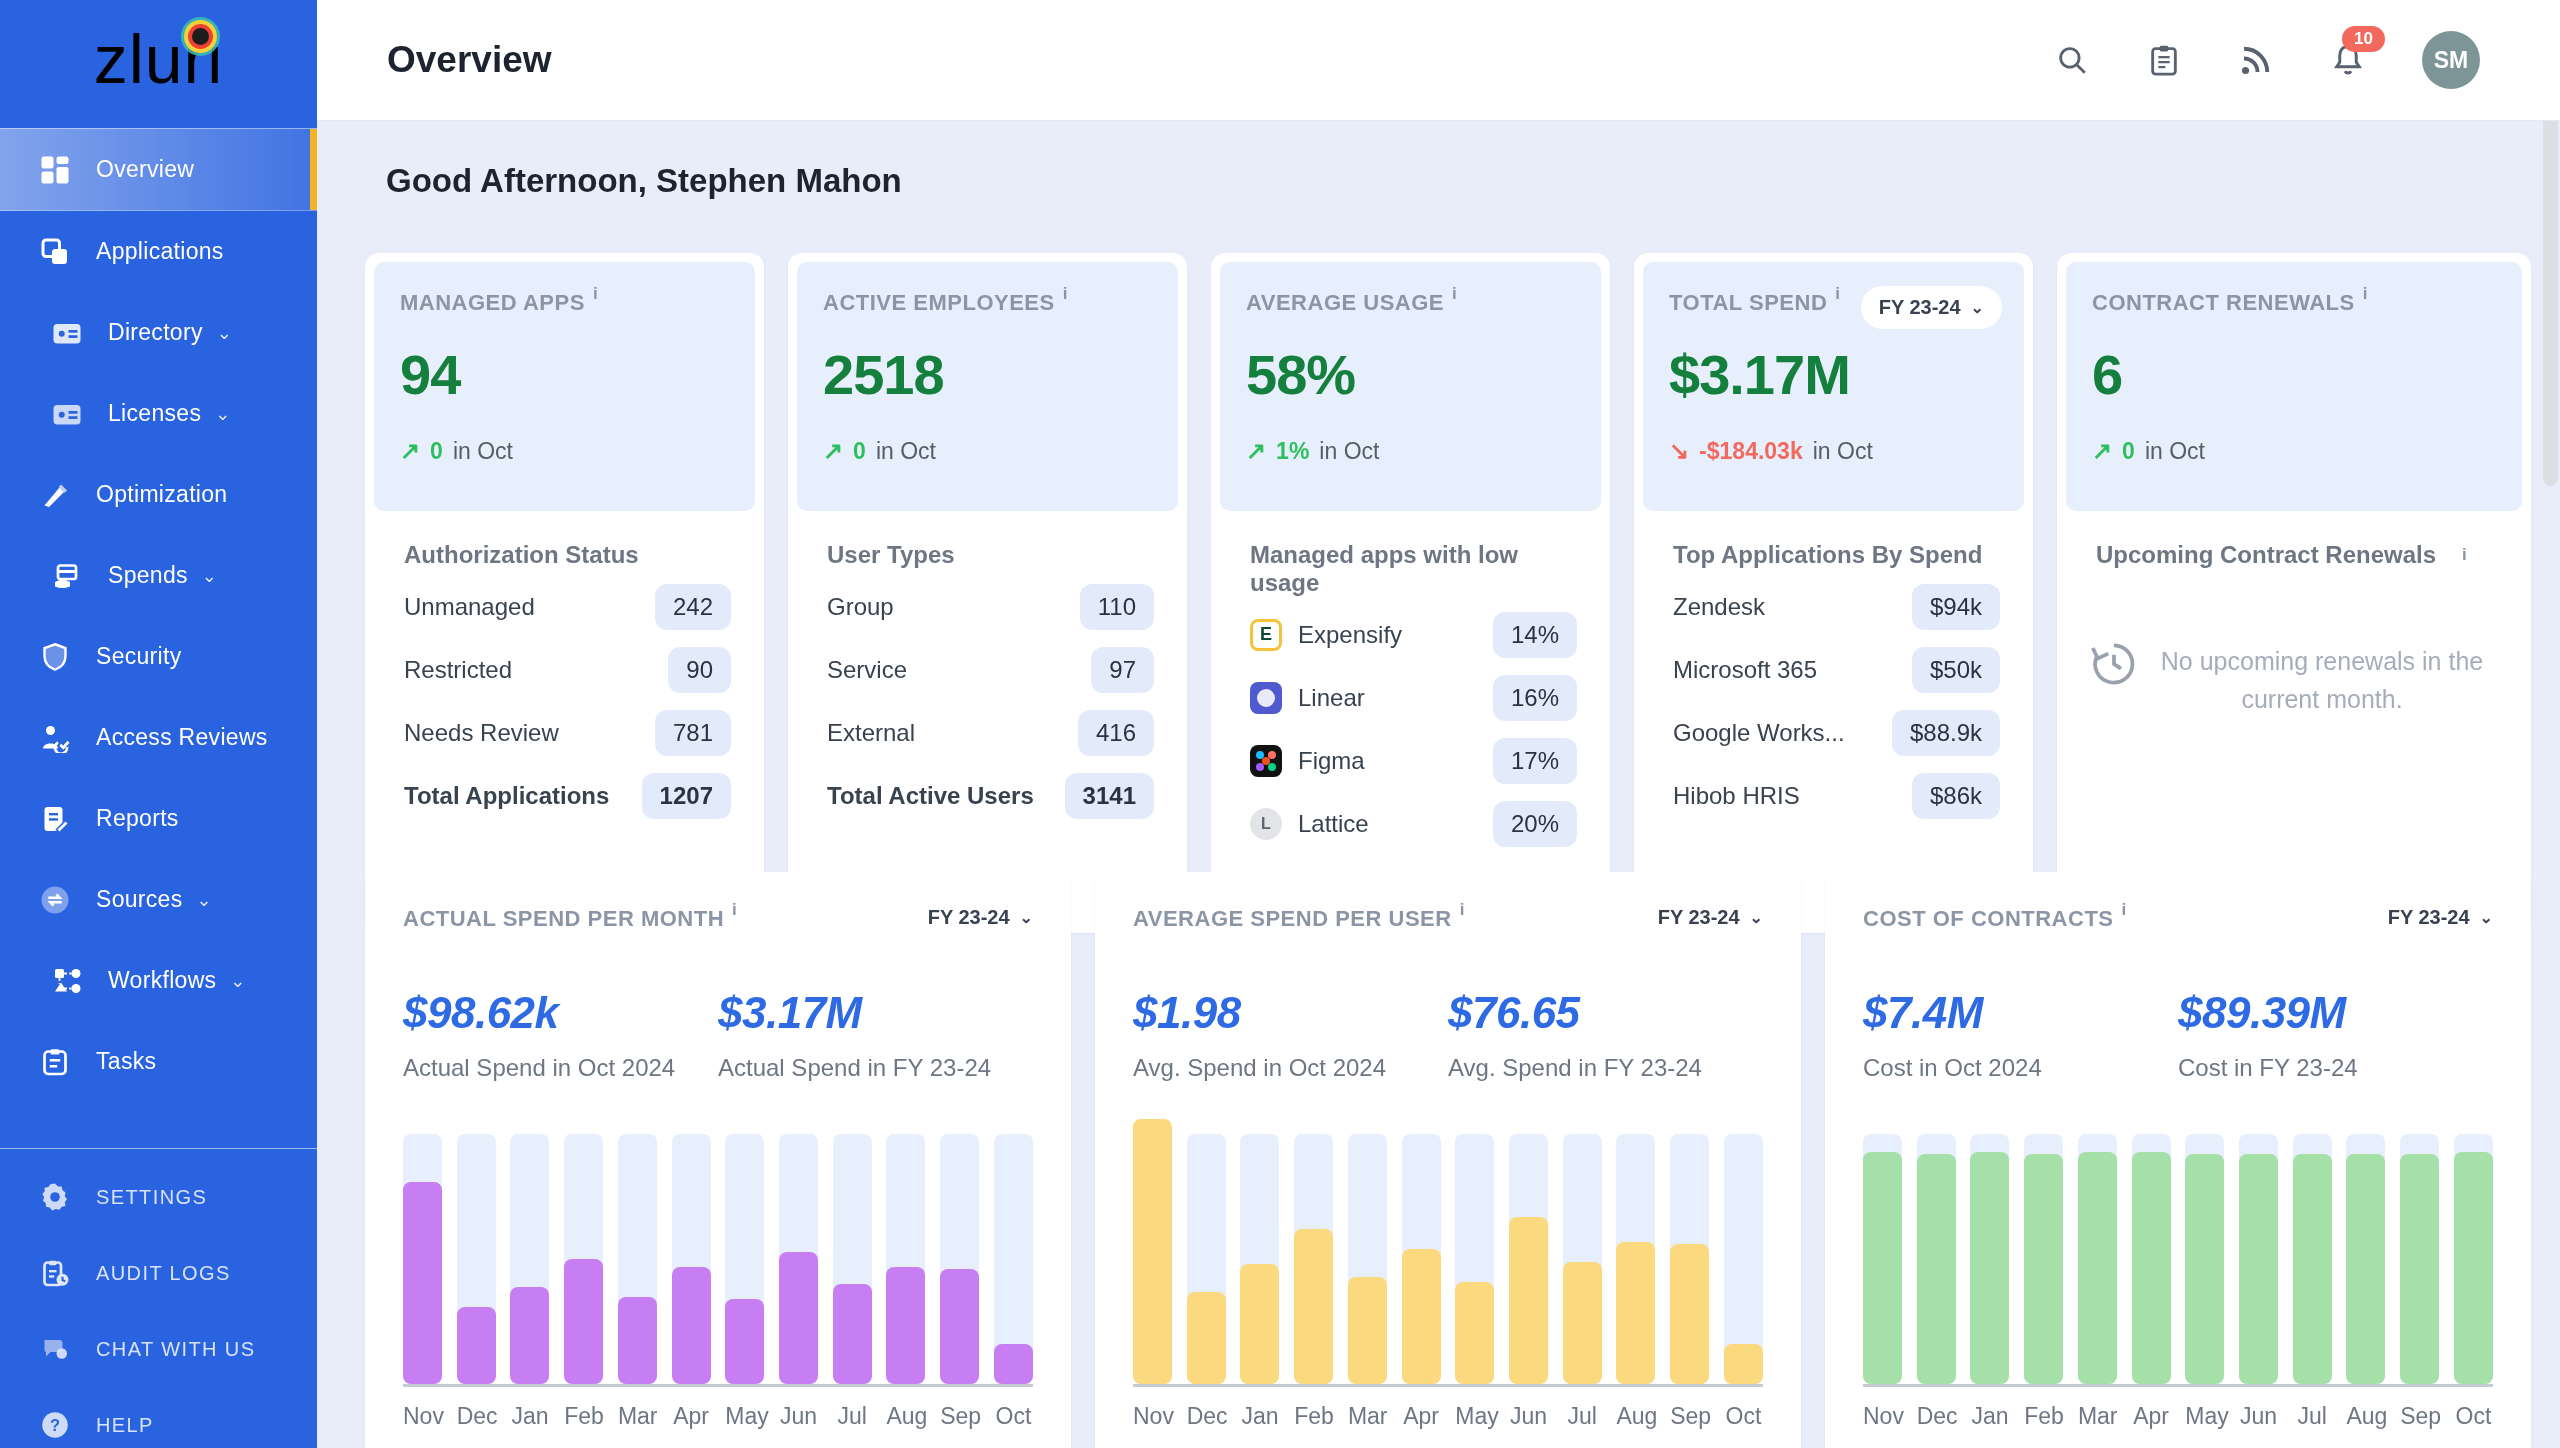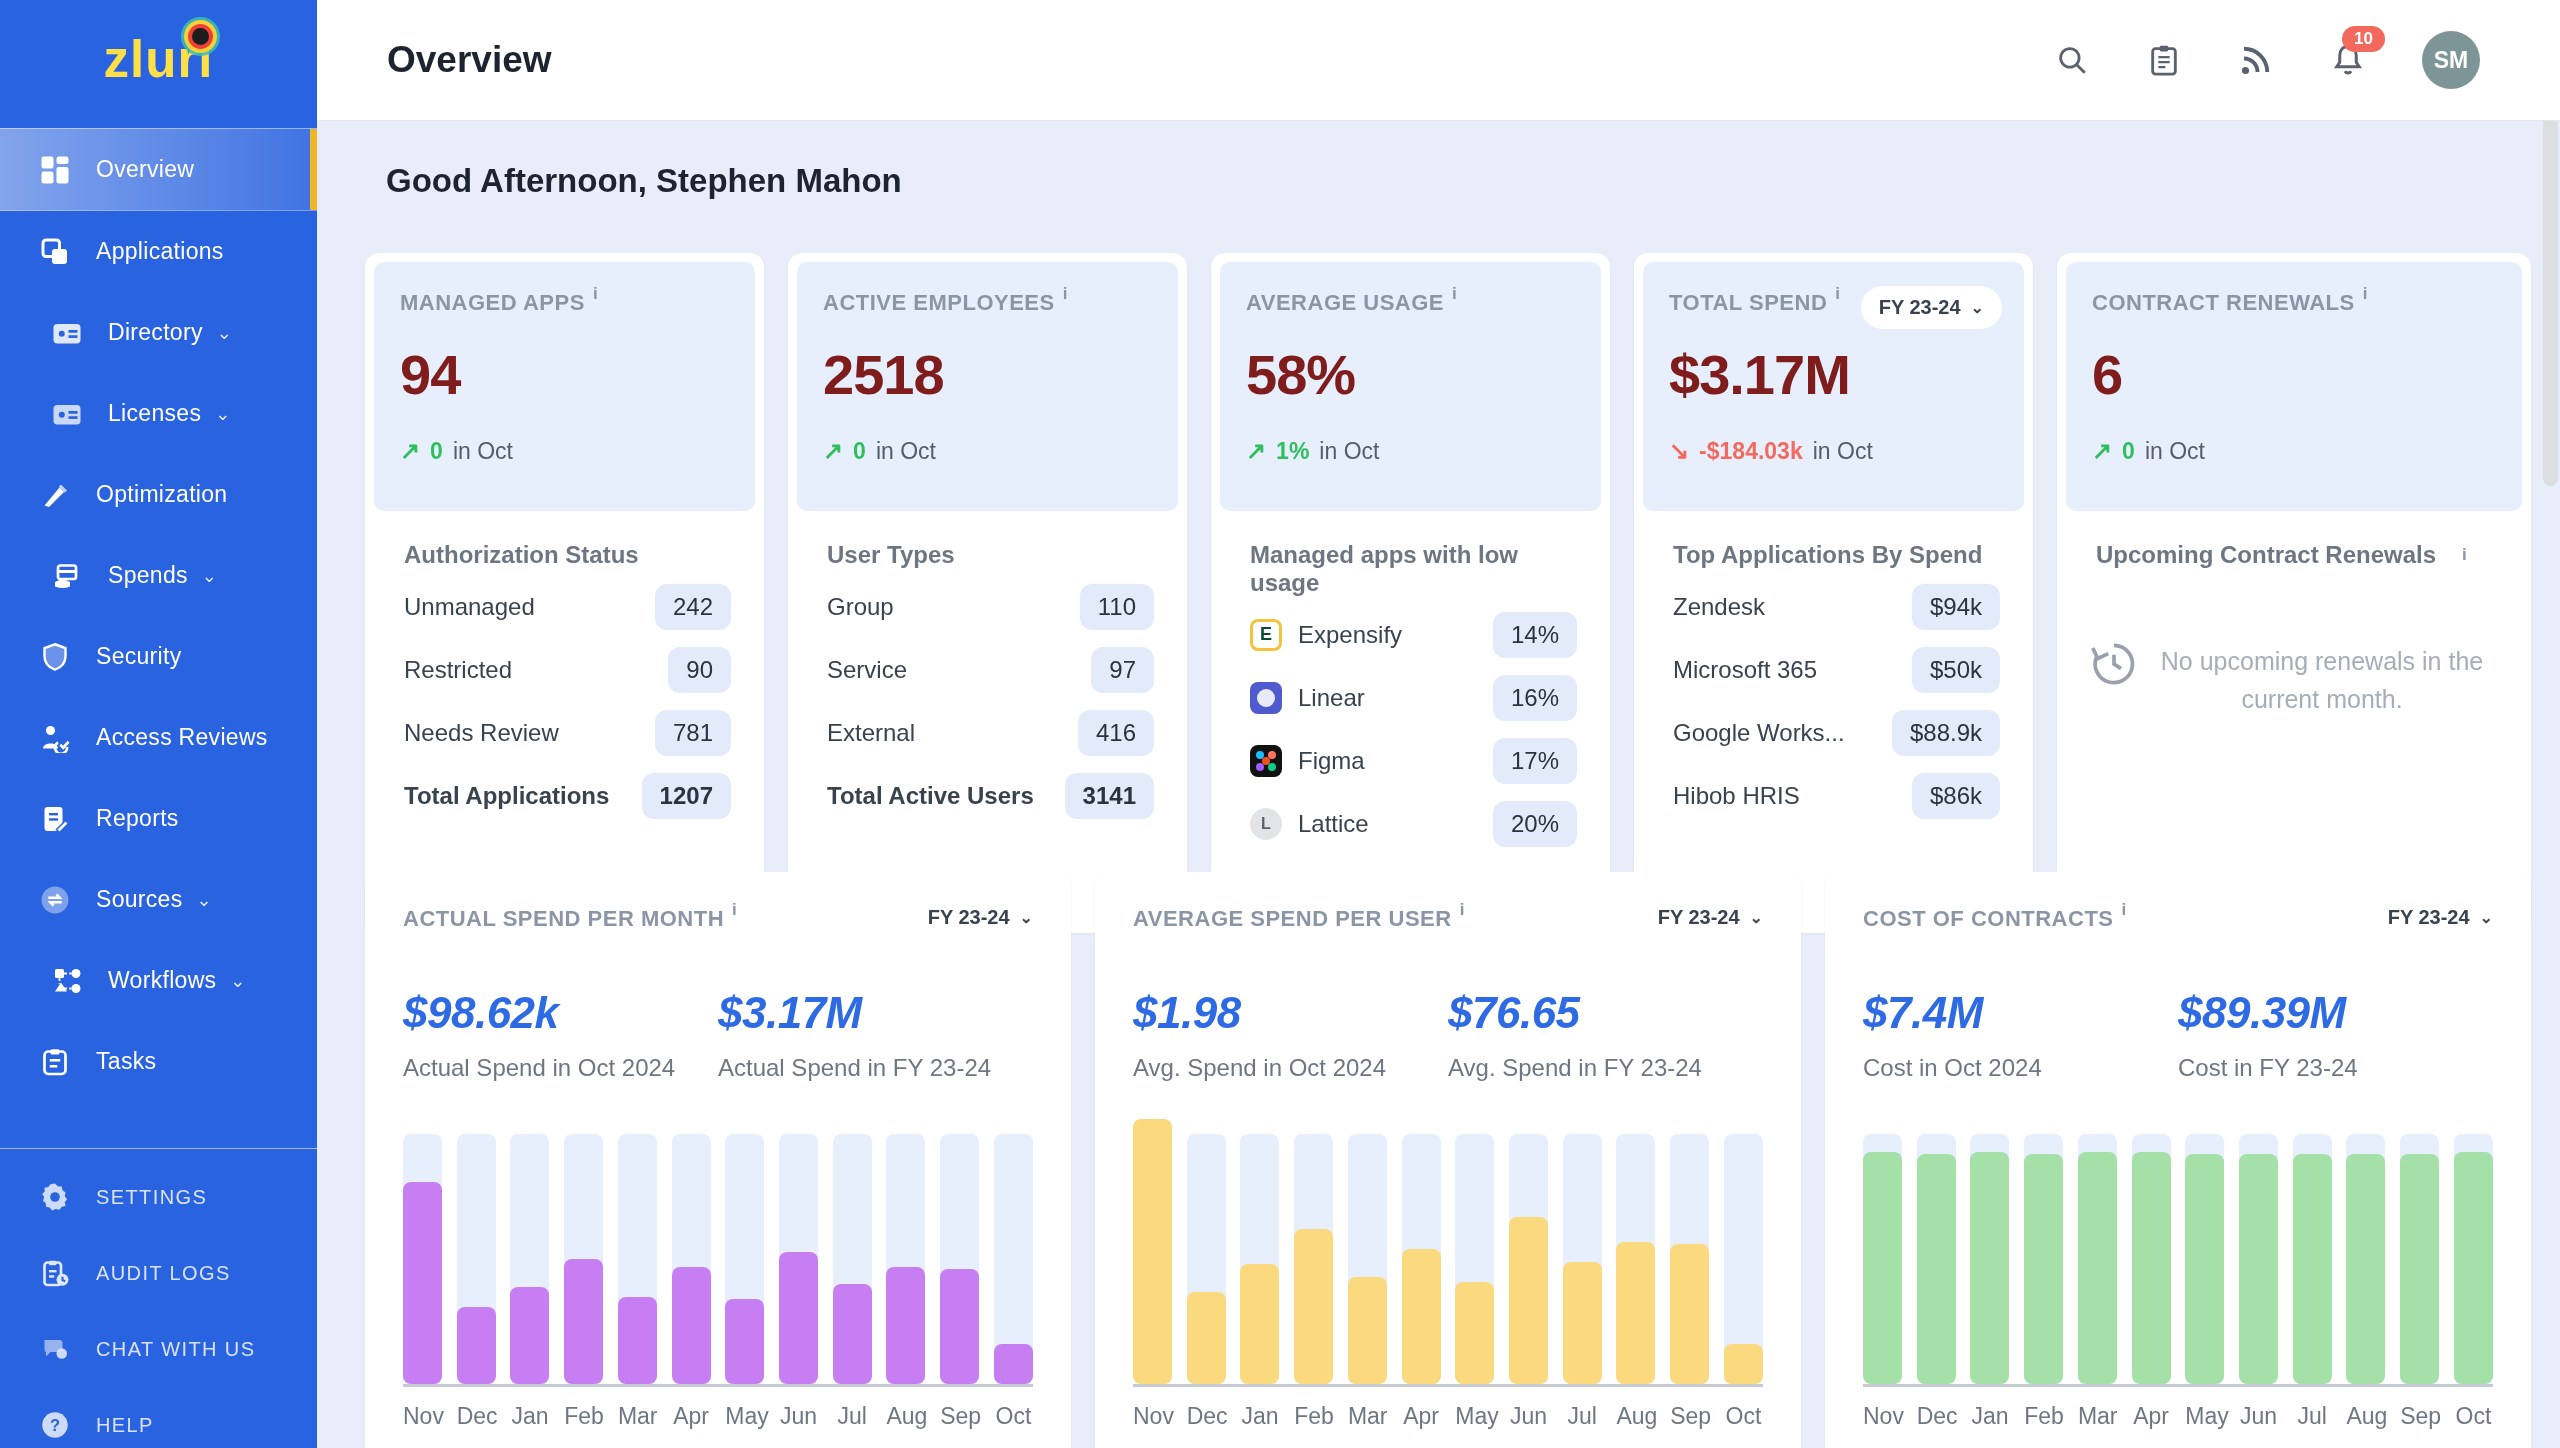--- a/index.html
+++ b/index.html
@@ -1,21 +1,21 @@
 <!DOCTYPE html>
 <html><head>
 <meta charset="utf-8">
 <style>
   html,body{margin:0;padding:0;}
   body{width:2560px;height:1448px;overflow:hidden;position:relative;
        font-family:"Liberation Sans",sans-serif;background:#E8EDF9;color:#1D2430;}
   
   .sidebar{position:absolute;left:0;top:0;width:317px;height:1448px;background:#2A63DF;z-index:5;}
   .logo-wrap{position:relative;width:100%;height:118px;display:flex;align-items:center;justify-content:center;}
-  .logo-text{color:#fde047;font-size:51px;font-weight:bold;letter-spacing:1px;position:relative;}
+  .logo-text{color:#000000;font-size:68px;font-weight:normal;letter-spacing:1px;position:relative;}
   .logo-dot{position:absolute;top:-16px;right:-12px;width:17px;height:17px;border-radius:50%;
             background:#1d1d1d;box-shadow:0 0 0 4px #EE4036,0 0 0 8px #F7D038,0 0 0 11px rgba(57,191,181,.85);}
   .nav{list-style:none;margin:10px 0 0 0;padding:0;}
   .nav-item{display:flex;align-items:center;height:81px;padding-left:38px;cursor:pointer;position:relative;color:#fff;}
   .nav-item.indent{padding-left:50px;}
   .nav-item .icon{width:34px;height:34px;display:flex;align-items:center;justify-content:center;margin-right:24px;flex:0 0 34px;}
   .nav-item .lbl{font-size:23px;font-weight:400;letter-spacing:.3px;}
   .nav-item .chev{margin-left:14px;font-size:18px;opacity:.9;}
   .nav-item.active{background:linear-gradient(90deg,rgba(255,255,255,.42),rgba(255,255,255,.10));
                    border-top:1px solid rgba(255,255,255,.45);border-bottom:1px solid rgba(255,255,255,.3);}
@@ -37,21 +37,21 @@
           display:flex;align-items:center;justify-content:center;cursor:pointer;text-align:center;}
   
   .greeting{position:absolute;left:386px;top:162px;font-size:33px;font-weight:bold;color:#1D2430;}
   .kpi-row{position:absolute;left:365px;top:253px;width:2166px;display:flex;gap:24px;}
   .panel{background:#fff;border-radius:14px;box-shadow:0 1px 3px rgba(16,24,40,.05);}
   .kpi-card{flex:1 1 0;height:680px;padding:9px 9px 0 9px;box-sizing:border-box;}
   .kpi-box{background:#E7EEFC;border-radius:10px;height:249px;padding:28px 26px;box-sizing:border-box;position:relative;}
   .kpi-label-row{display:flex;align-items:flex-start;}
   .kpi-label{font-size:22px;font-weight:bold;color:#8C95A5;letter-spacing:.5px;}
   .info-i{font-size:17px;color:#8C95A5;margin-left:8px;margin-top:-6px;font-weight:bold;}
-  .kpi-value{font-size:56px;font-weight:bold;color:#7f1d1d;margin-top:26px;letter-spacing:-1px;}
+  .kpi-value{font-size:56px;font-weight:bold;color:#15803d;margin-top:26px;letter-spacing:-1px;}
   .trend{display:flex;align-items:center;gap:10px;margin-top:30px;font-size:23px;}
   .trend .arrow{font-weight:bold;font-size:24px;}
   .trend.up .arrow,.trend.up .tval{color:#2FBF5F;}
   .trend.down .arrow,.trend.down .tval{color:#F4695E;}
   .trend .tval{font-weight:bold;}
   .trend .tsuf{color:#565D68;}
   .fy-pill{position:absolute;top:24px;right:22px;background:#fff;border-radius:24px;padding:10px 18px;
            font-size:20px;font-weight:bold;color:#3A4252;display:flex;align-items:center;gap:10px;cursor:pointer;}
   .card-body{padding:0 20px 0 20px;}
   .section-title{font-size:24px;font-weight:bold;color:#6E7683;margin:30px 0 6px 10px;display:flex;gap:18px;align-items:center;}

